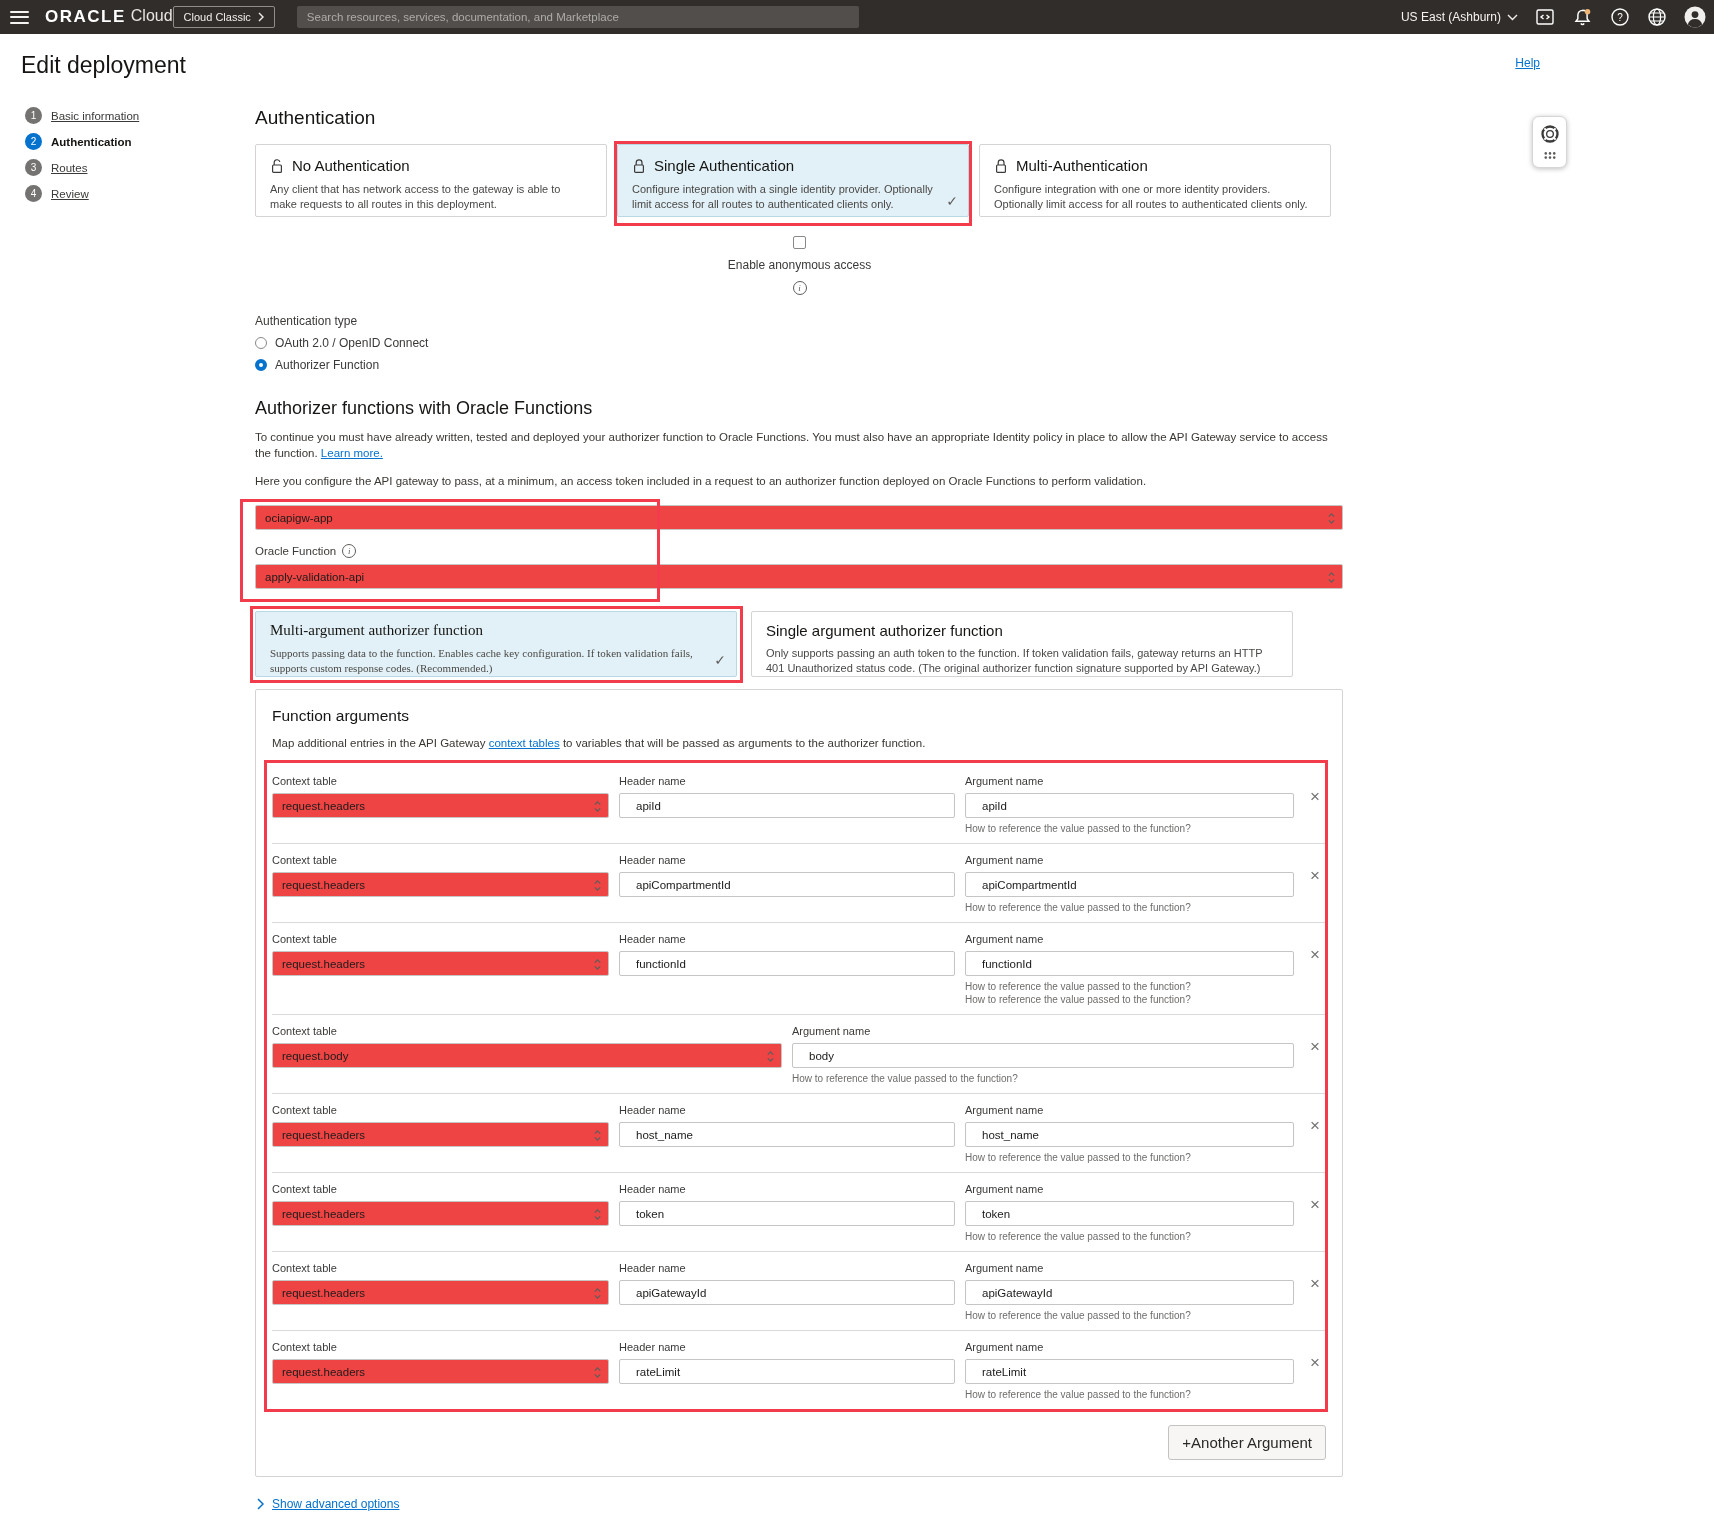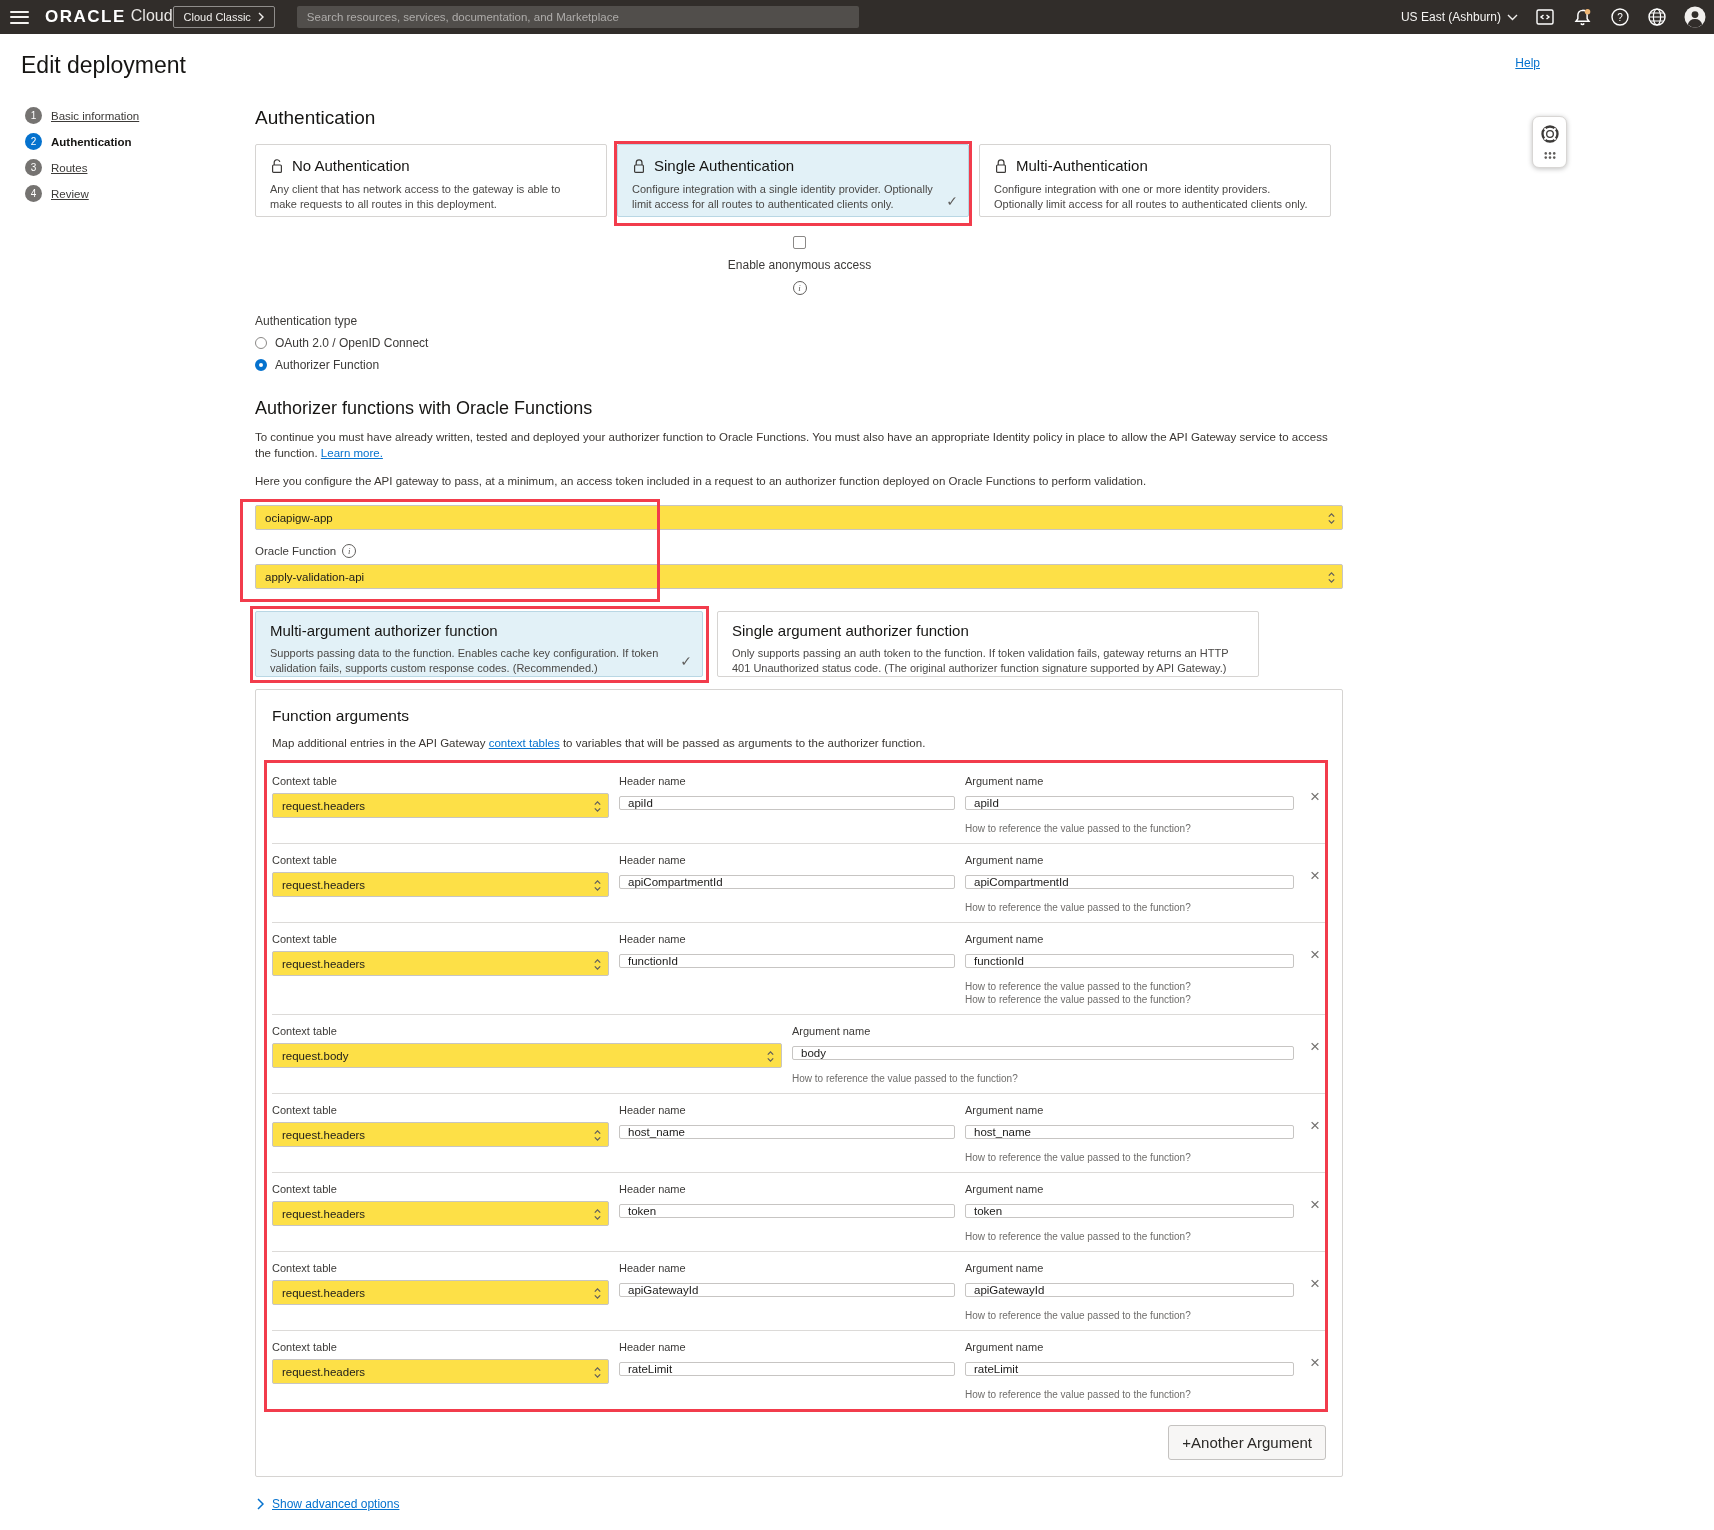--- a/index.html
+++ b/index.html
@@ -67,27 +67,27 @@
   .radio { width:12px; height:12px; border-radius:50%; border:1px solid #8b8987; background:#fff; flex:0 0 auto; }
   .radio.checked { border:4px solid #0572ce; }
 
   p.body-text { font-size:11.5px; color:#3a3632; line-height:1.4; margin:0 0 12px 0; }
 
   
   .fields-group { position:relative; margin-top:16px; }
   .field-label { font-size:11.5px; color:#3c3a38; margin-bottom:6px; display:flex; align-items:center; gap:6px; }
   .field-label b { color:#161513; }
   .field-label .link { margin-left:8px; }
-  .select { position:relative; height:25px; border:1px solid #c7c5c3; border-radius:2px; background:#fde047; display:flex; align-items:center; padding:0 24px 0 9px; font-size:11.5px; color:#1c1b1a; cursor:pointer; }
+  .select { position:relative; height:25px; border:1px solid #c7c5c3; border-radius:2px; background:#ef4444; display:flex; align-items:center; padding:0 24px 0 9px; font-size:11.5px; color:#1c1b1a; cursor:pointer; }
   .select .stepper { position:absolute; right:6px; top:4px; }
   .field-gap { height:14px; }
 
   
   .mode-cards { display:flex; gap:14px; margin-top:22px; }
-  .mode-card-a { width:448px; }
+  .mode-card-a { width:482px;font-family:Liberation Serif, serif; }
   .mode-card-b { width:542px; }
   .mode-card { height:66px; padding:10px 14px; }
   .mode-card .card-title { font-size:15px; margin-bottom:7px; }
 
   
   .func-card { margin-top:12px; background:#fff; border:1px solid #d6d4d2; border-radius:2px; padding:17px 16px 16px 16px; }
   .func-heading { font-size:15.5px; font-weight:400; color:#161513; margin:0 0 12px 0; }
   .func-desc { font-size:11.5px; color:#3a3632; margin-bottom:16px; }
   .rows-wrap { position:relative; }
   .arg-row { display:grid; grid-template-columns:337px 336px 1fr 22px; column-gap:10px; padding:10px 0 8px 0; border-bottom:1px solid #dcdad8; }
@@ -95,21 +95,21 @@
   .cell label { display:block; font-size:11px; color:#3c3a38; margin-bottom:6px; }
   .cell-context { grid-column:1; grid-row:1; }
   .cell-header  { grid-column:2; grid-row:1; }
   .cell-argument{ grid-column:3; grid-row:1; }
   .cell-close   { grid-column:4; grid-row:1; align-self:center; justify-self:center; }
   .cell-hint    { grid-column:3; grid-row:2; margin-top:5px; }
   .arg-row.wide { grid-template-columns:510px 1fr 22px; }
   .arg-row.wide .cell-argument { grid-column:2; }
   .arg-row.wide .cell-close { grid-column:3; }
   .arg-row.wide .cell-hint { grid-column:2; }
-  .text-input { width:100%; height:14px; border:1px solid #c7c5c3; border-radius:2px; font-size:11.5px; font-family:inherit; color:#1c1b1a; padding:0 8px; outline:none; background:#fff; }
+  .text-input { width:100%; height:25px; border:1px solid #c7c5c3; border-radius:2px; font-size:11.5px; font-family:inherit; color:#1c1b1a; padding:0 16px; outline:none; background:#fff; }
   .hint { font-size:10px; color:#6f6d6b; line-height:1.2; }
   .hint .hint2 { display:none; }
   .arg-row.double-hint .hint .hint2 { display:block; margin-top:1px; }
   .close-x { font-size:17px; color:#757371; cursor:pointer; line-height:1; user-select:none; }
   .btn-row { display:flex; justify-content:flex-end; margin-top:16px; }
   .neutral-btn { background:#f7f6f5; border:1px solid #c4c2c0; border-radius:3px; font-size:15px; color:#2b2927; padding:8px 13px; cursor:pointer; font-family:inherit; }
 
   .advanced-row { display:flex; align-items:center; gap:8px; margin:20px 0 0 2px; font-size:12px; }
 
   .footer-strip { height:130px; background:#f4f3f1; border-top:1px solid #e2e0de; margin-top:38px; }

